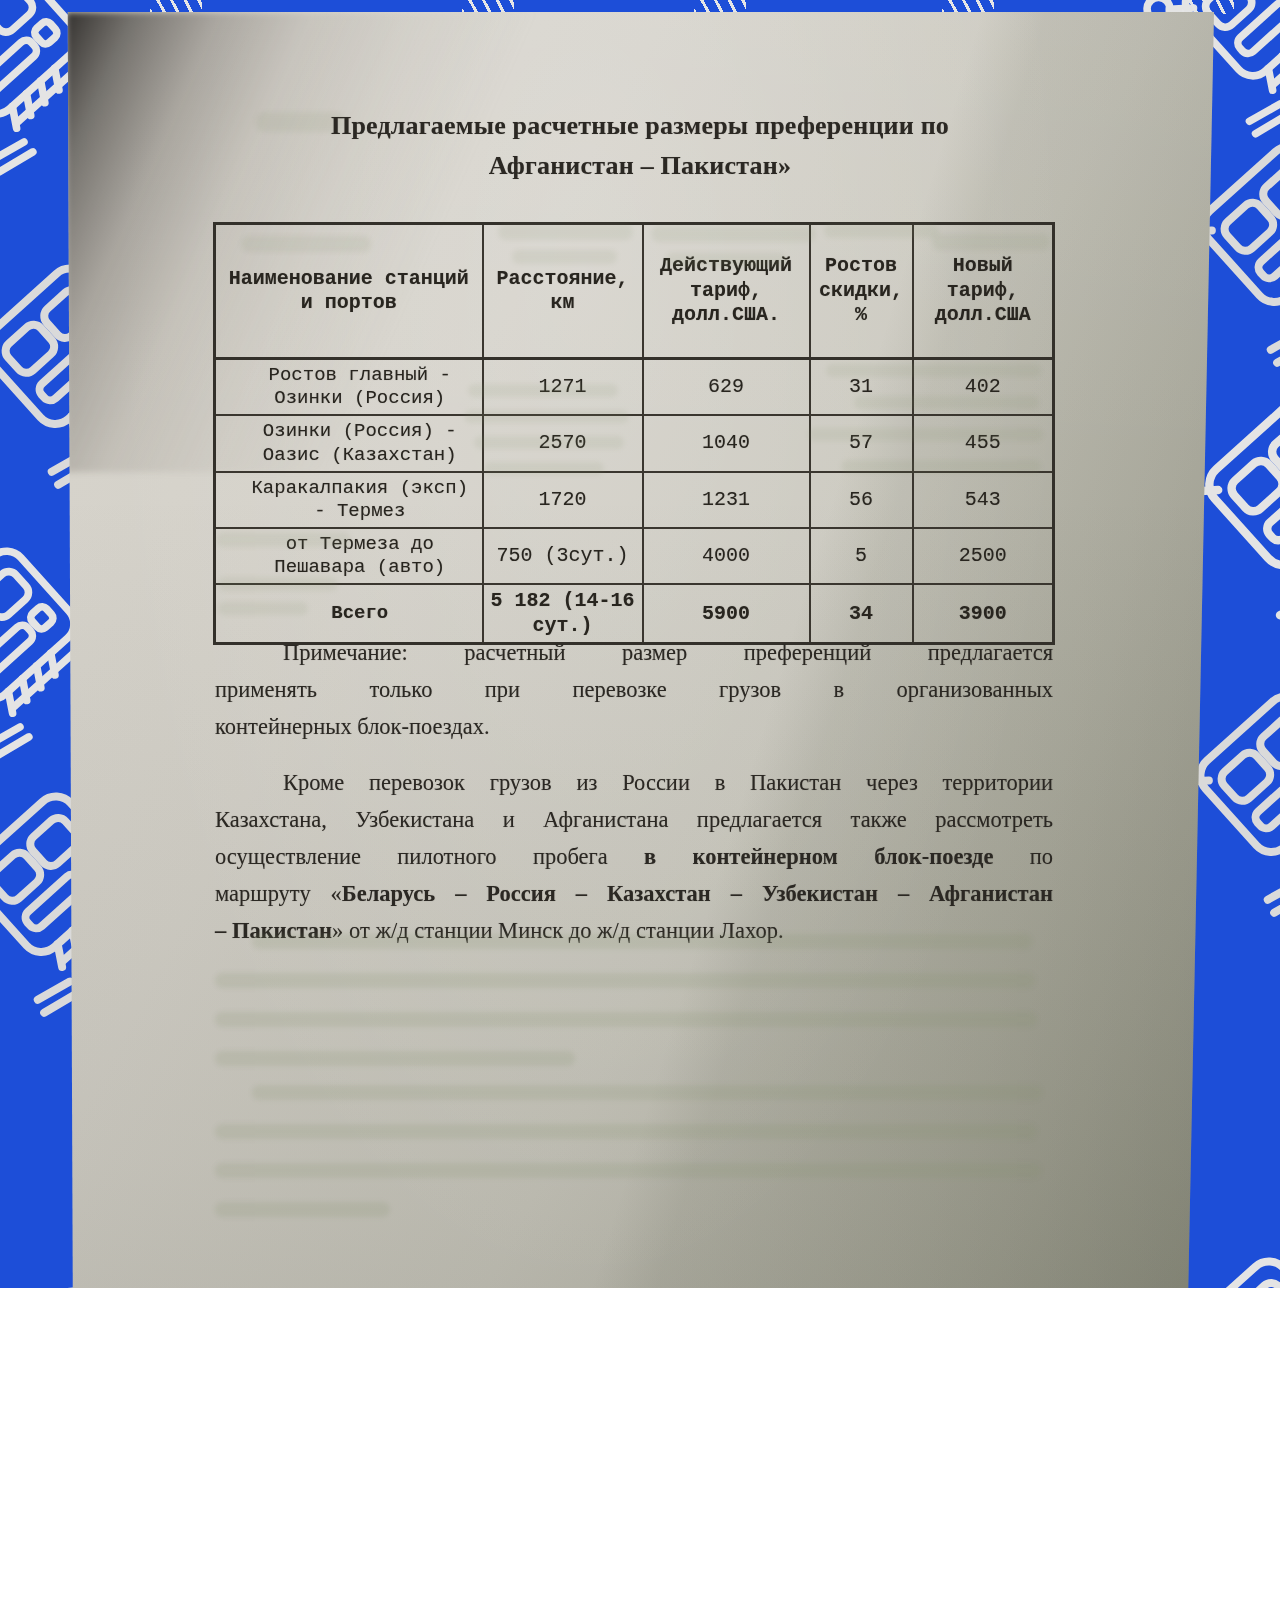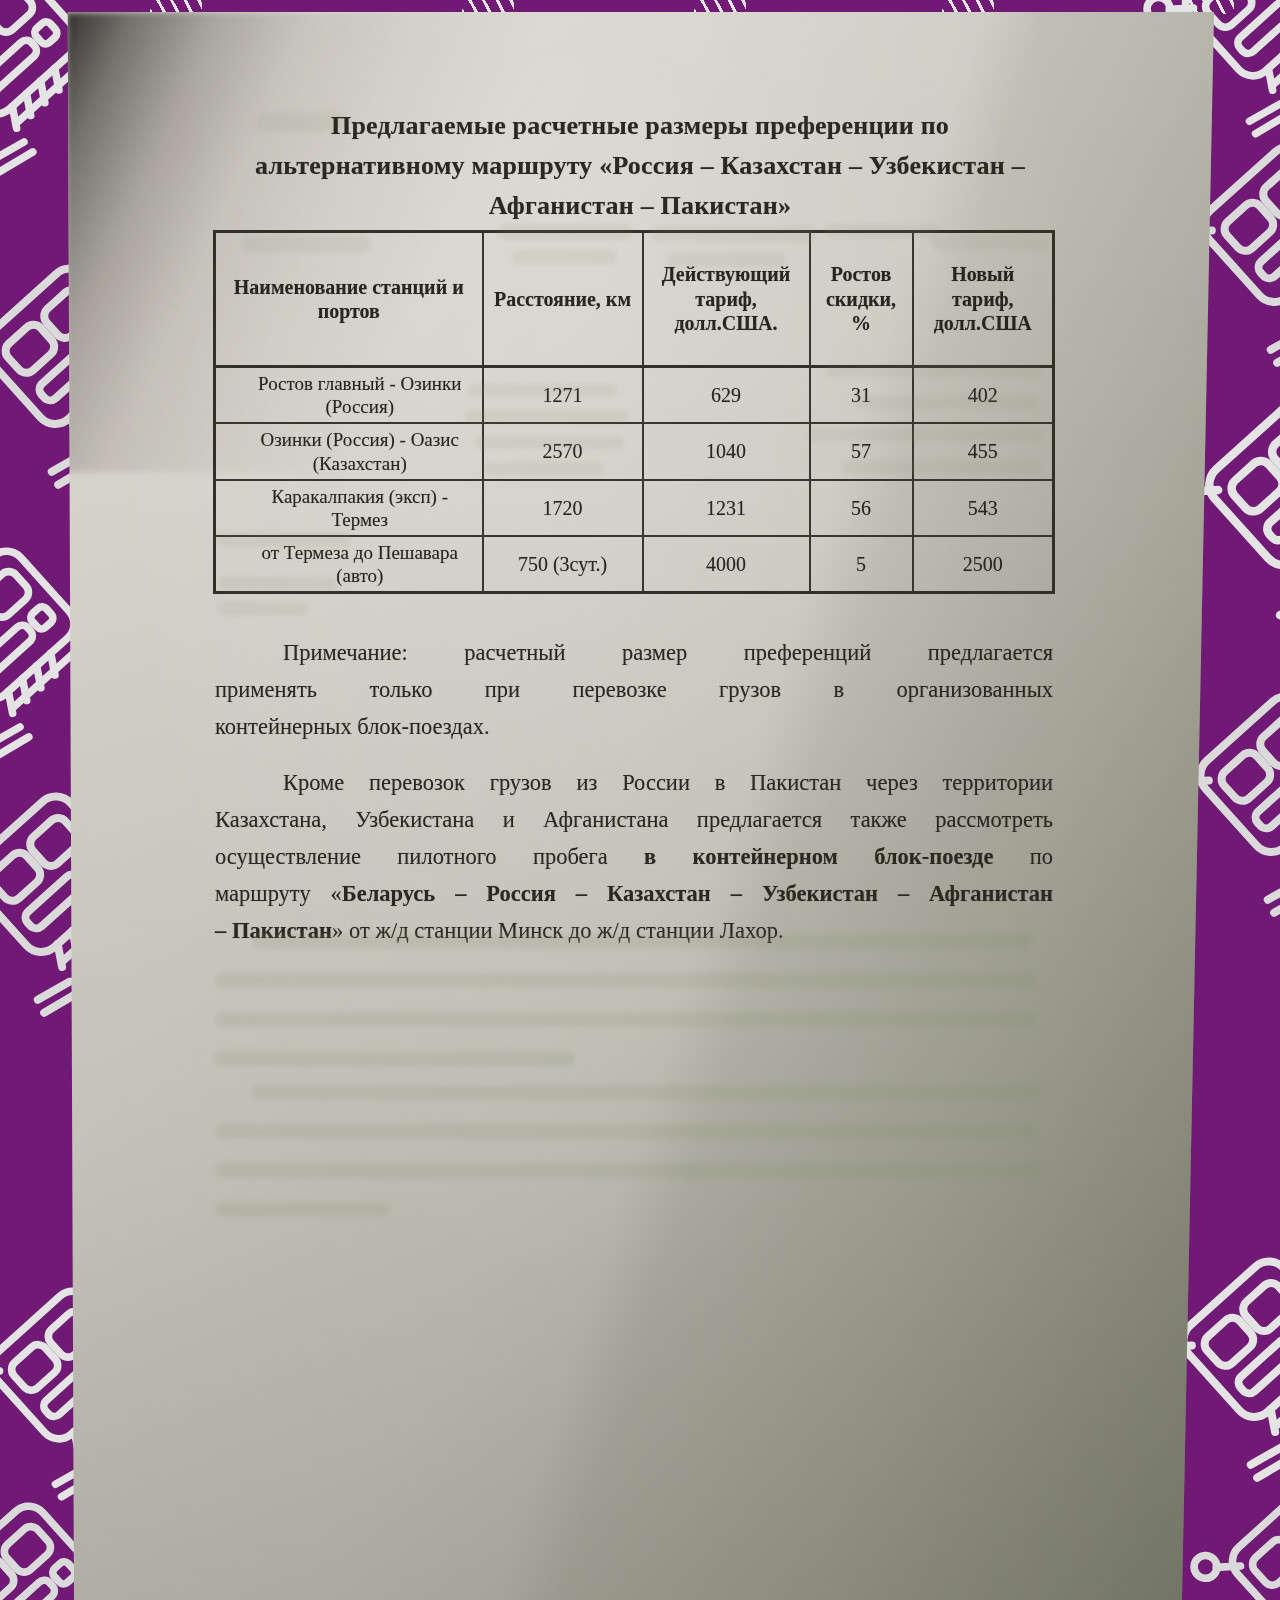--- a/index.html
+++ b/index.html
@@ -1,19 +1,19 @@
 <!DOCTYPE html>
 <html><head>
 <meta charset="utf-8">
 <style>
   html,body{margin:0;padding:0;}
   body{width:1280px;height:1600px;overflow:hidden;background:#ffffff;
        font-family:"Liberation Serif","DejaVu Serif",serif;}
 
-  .stage{position:relative;width:1280px;height:1600px;overflow:hidden;background:#701a75;}
+  .stage{position:relative;width:1280px;height:1288px;overflow:hidden;background:#1d4ed8;}
 
   
   .wm{position:absolute;color:#e4e4e4;}
   .wm svg{display:block;}
   .wm.dk{color:#dadada;}
   .hatch{position:absolute;width:52px;height:16px;
          background:repeating-linear-gradient(62deg,#e6e6e6 0 3px,transparent 3px 12px);}
 
   
   .paper{position:absolute;left:66px;top:12px;width:1148px;height:1592px;
@@ -31,23 +31,23 @@
          filter:blur(3px);}
 
   
   .content{position:absolute;inset:0;color:#2b2823;
            text-shadow:0 0 1px rgba(43,40,35,0.30);}
 
   .doc-title{position:absolute;top:94px;left:60px;right:60px;
              font-size:26px;font-weight:bold;line-height:40px;letter-spacing:0.2px;}
   .doc-title .tline{text-align:center;}
 
-  .tariff-table{position:absolute;top:218px;left:147px;width:839px;
+  .tariff-table{position:absolute;top:210px;left:147px;width:839px;
                 border-collapse:collapse;table-layout:fixed;
-                font-size:20px;color:#28251f;}
+                font-size:20px;color:#28251f;font-family:Liberation Mono, monospace;}
   .tariff-table th,.tariff-table td{border:2px solid #3a362f;text-align:center;
                 vertical-align:middle;padding:4px 6px;line-height:1.22;}
   .tariff-table thead th{height:124px;font-weight:bold;border-bottom:3px solid #33302a;}
   .tariff-table{border:3px solid #33302a;}
   .tariff-table td{height:40px;}
   .tariff-table tr.bold-row td{font-weight:bold;}
   .tariff-table td.c-name{font-size:19px;padding-left:28px;}
 
   .para{position:absolute;left:149px;width:838px;font-size:22.5px;line-height:37px;
         color:#2b2823;}
@@ -160,21 +160,20 @@
   <div class="paper">
 
     <div class="shadow-wedge"></div>
 
     <div class="content">
 
       <div class="ghost soft" style="left:190px;top:100px;width:88px;height:20px"></div>
 
       <div class="doc-title">
           <div class="tline first"><span>Предлагаемые расчетные размеры преференции по</span></div>
-          <div class="tline"><span>альтернативному маршруту «Россия – Казахстан – Узбекистан –</span></div>
           <div class="tline last"><span>Афганистан – Пакистан»</span></div>
         </div>
 
       <table class="tariff-table">
         <colgroup>
           <col style="width:268px">
             <col style="width:160px">
             <col style="width:167px">
           <col style="width:103px">
             <col style="width:141px">
@@ -209,20 +208,27 @@
             <td>1231</td>
             <td>56</td>
             <td>543</td>
           </tr>
           <tr>
             <td class="c-name">от Термеза до Пешавара (авто)</td>
             <td>750 (3сут.)</td>
             <td>4000</td>
             <td>5</td>
             <td>2500</td>
+          </tr>
+          <tr class="bold-row">
+            <td class="c-name">Всего</td>
+            <td>5 182 (14-16 сут.)</td>
+            <td>5900</td>
+            <td>34</td>
+            <td>3900</td>
           </tr>
         </tbody>
       </table>
 
       <div class="ghost soft" style="left:175px;top:224px;width:130px;height:16px"></div>
       <div class="ghost soft" style="left:432px;top:212px;width:135px;height:16px"></div>
       <div class="ghost soft" style="left:446px;top:238px;width:105px;height:14px"></div>
       <div class="ghost soft" style="left:585px;top:214px;width:165px;height:16px"></div>
       <div class="ghost soft" style="left:600px;top:241px;width:120px;height:14px"></div>
       <div class="ghost soft" style="left:758px;top:212px;width:115px;height:14px"></div>

